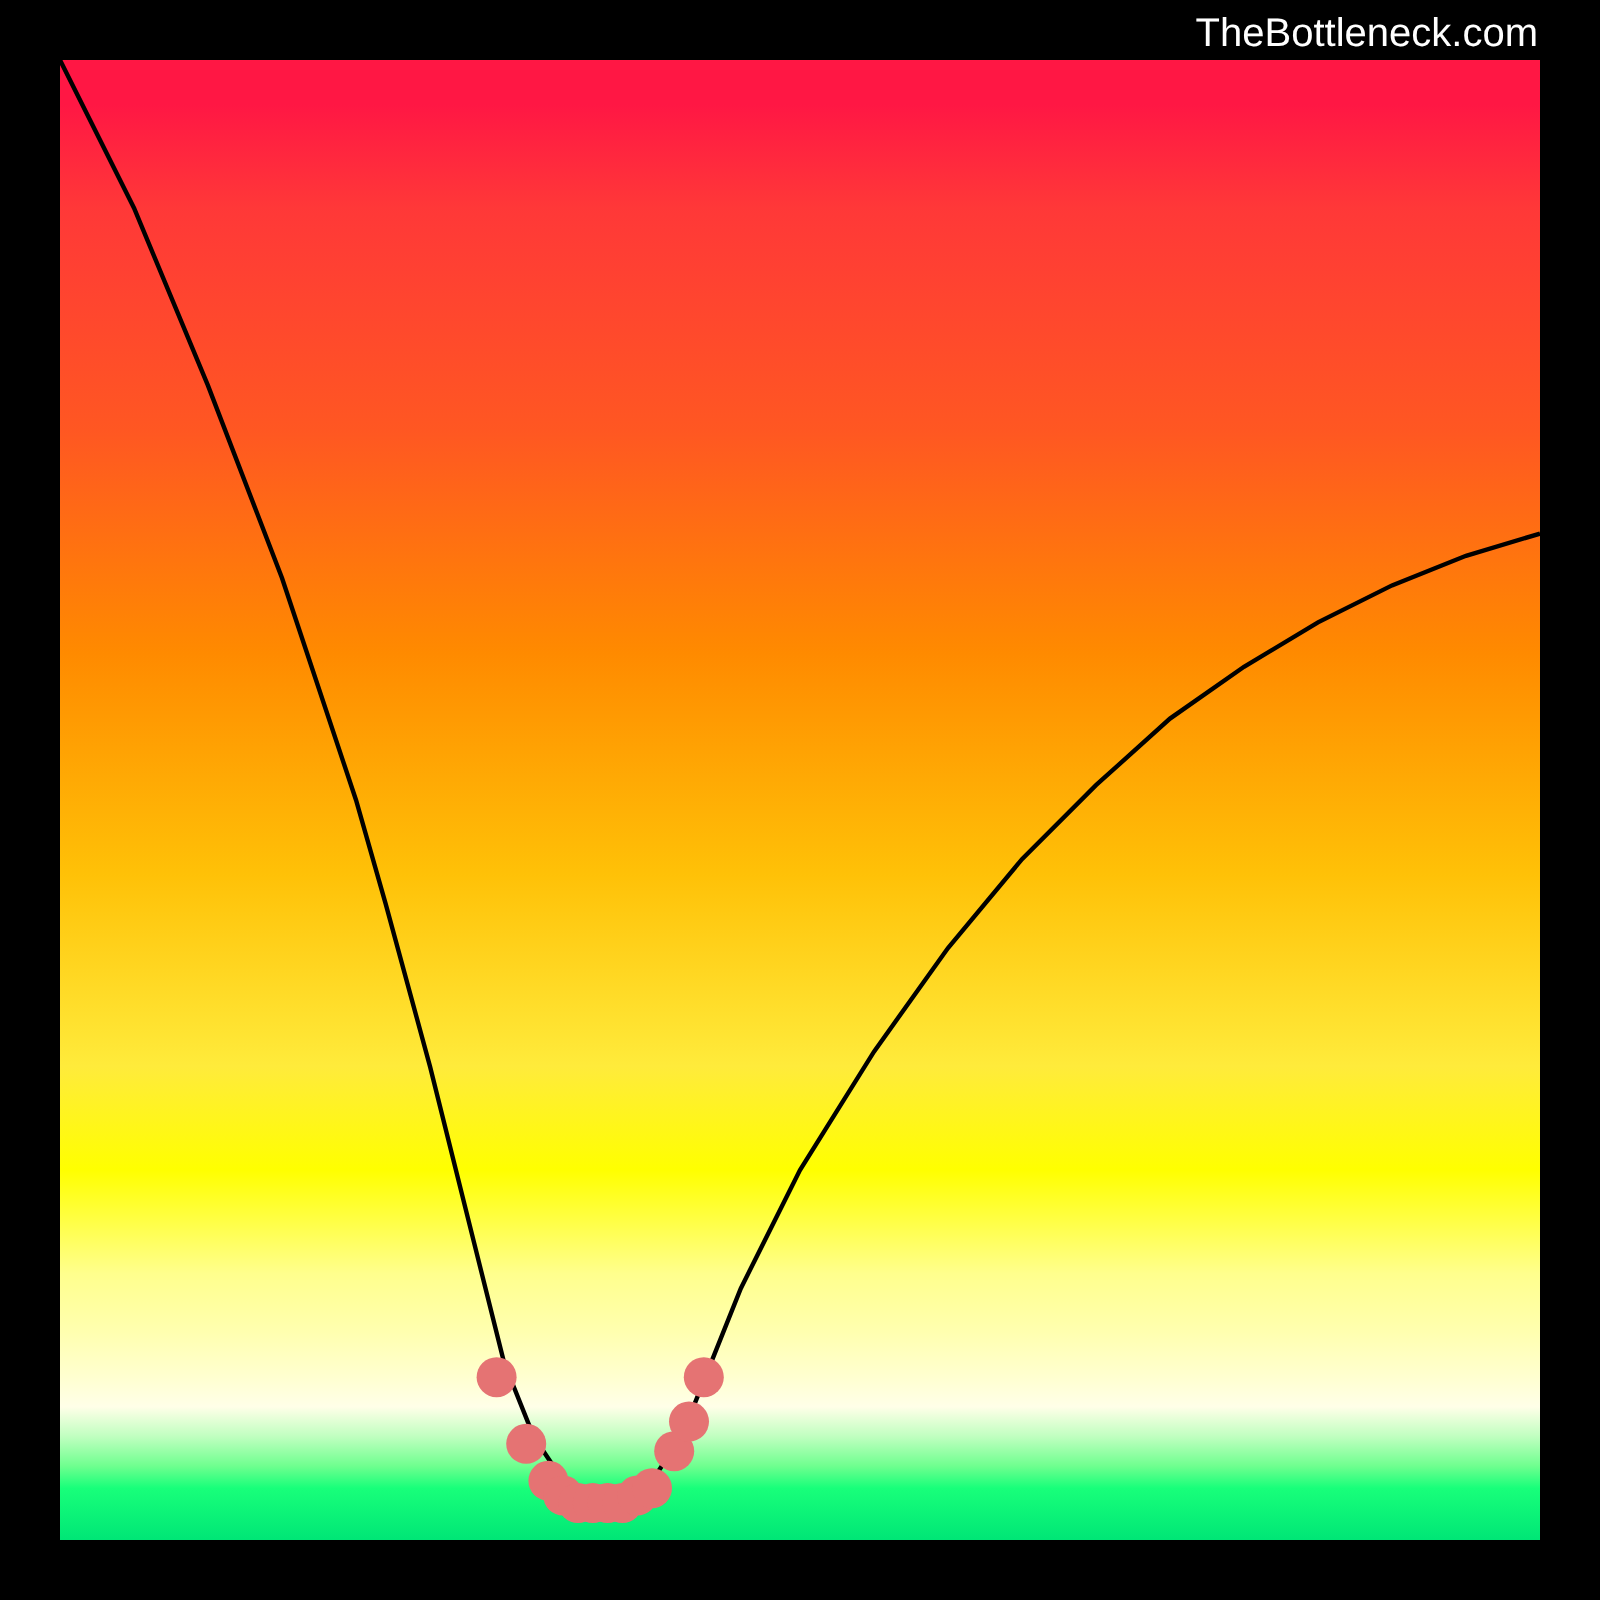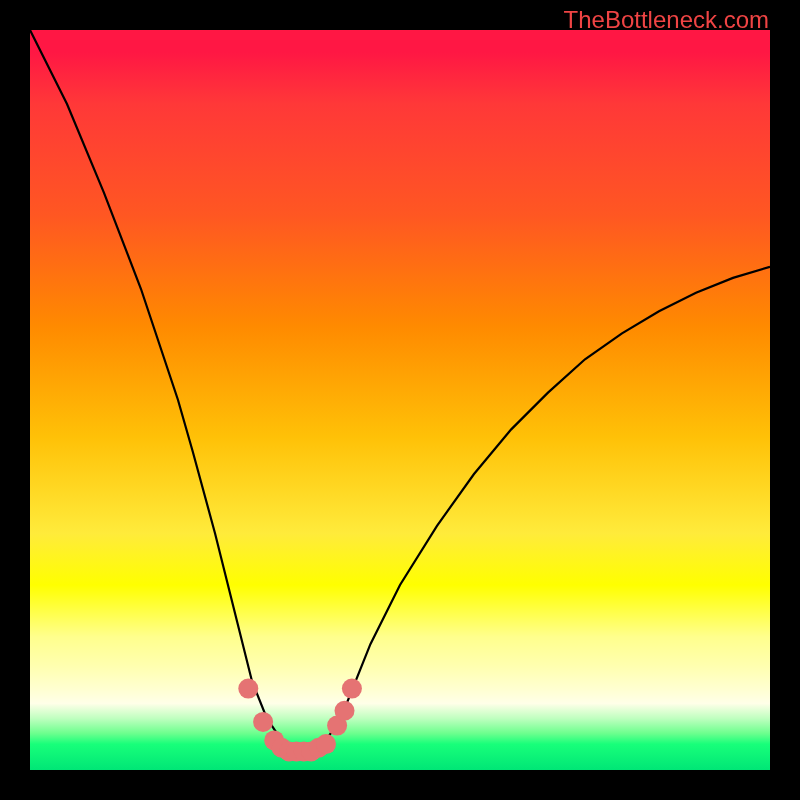--- a/index.html
+++ b/index.html
@@ -36,22 +36,22 @@
       #6FFF8F 95%,
       #18FF7A 96.5%,
       #00E676 100%
     );
   }
   .watermark {
     position: absolute;
     top: 6px;
     right: 31px;
     font-family: Arial, Helvetica, sans-serif;
-    font-size: 24px;
-    color: #ef4444;
+    font-size: 20px;
+    color: #ffffff;
     font-weight: 500;
   }
   svg.curve {
     position: absolute;
     left: 0;
     top: 0;
     width: 740px;
     height: 740px;
   }
 </style>

